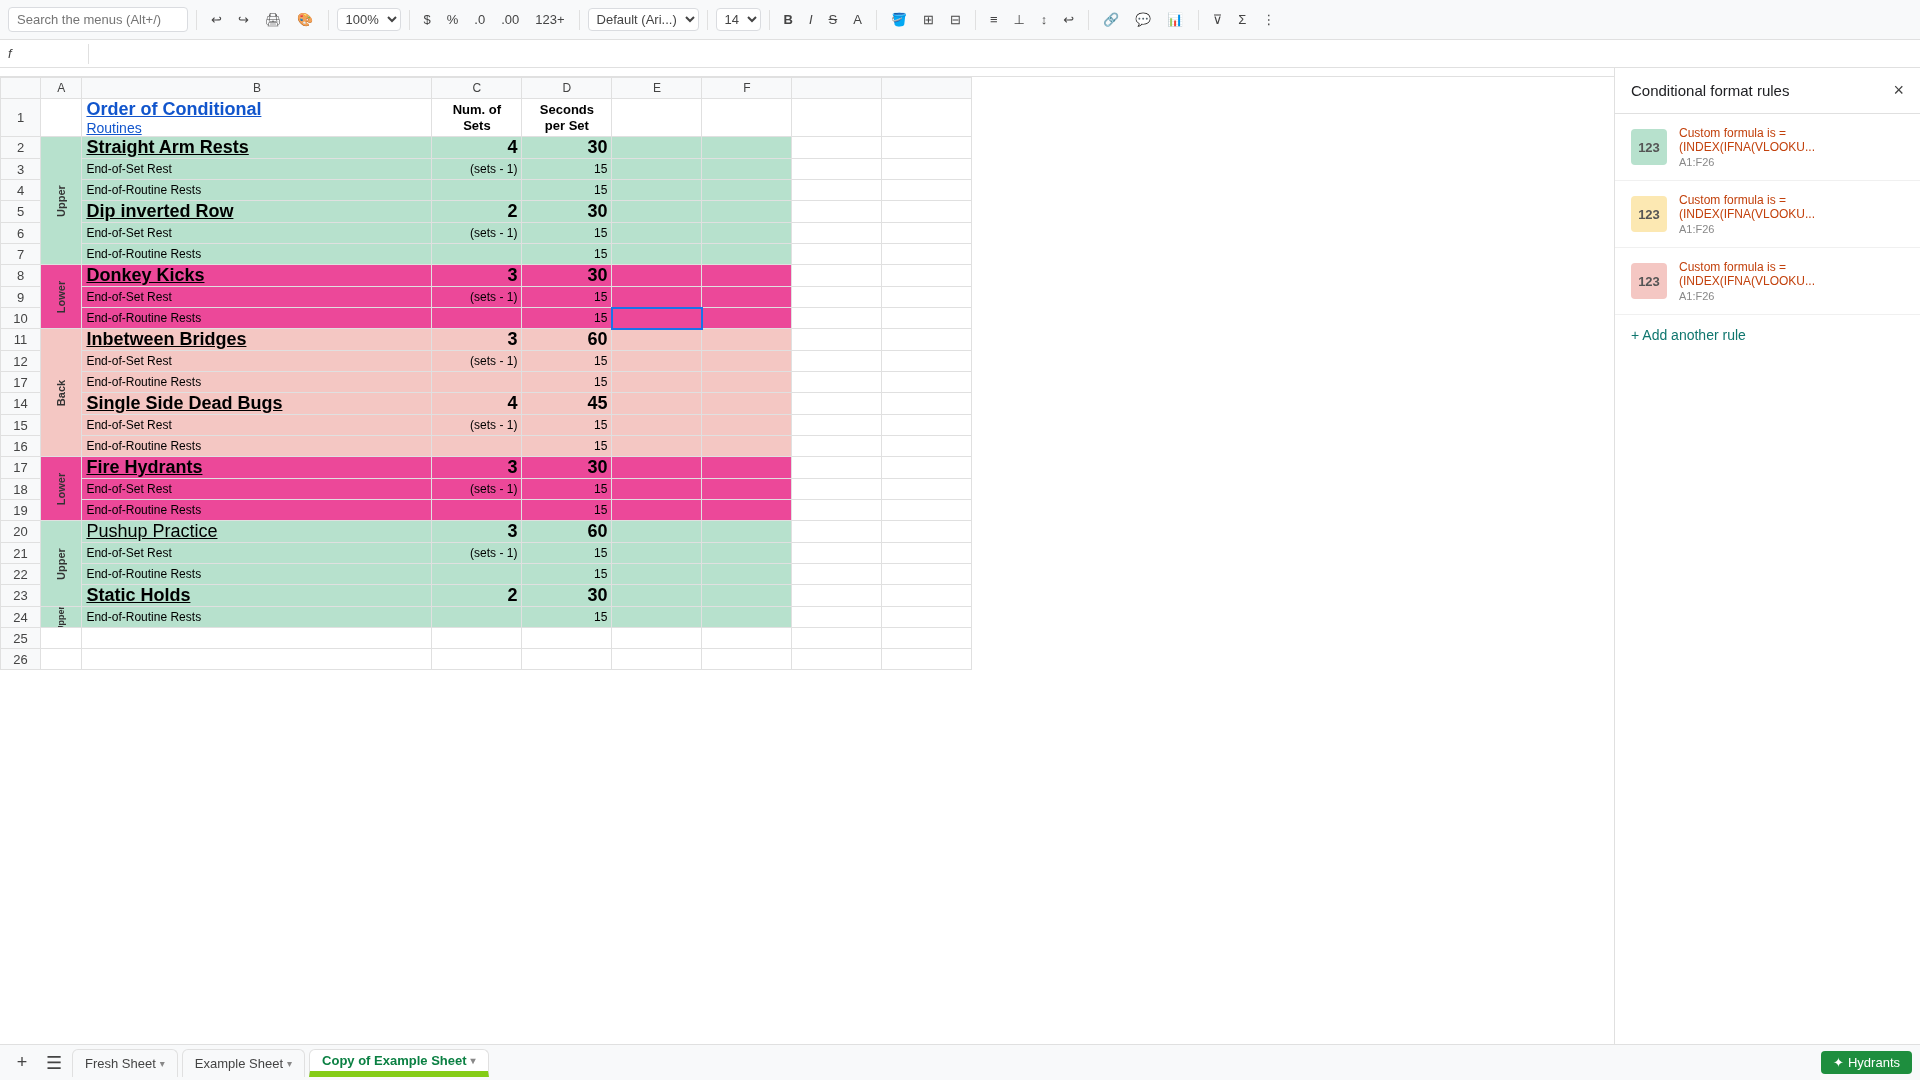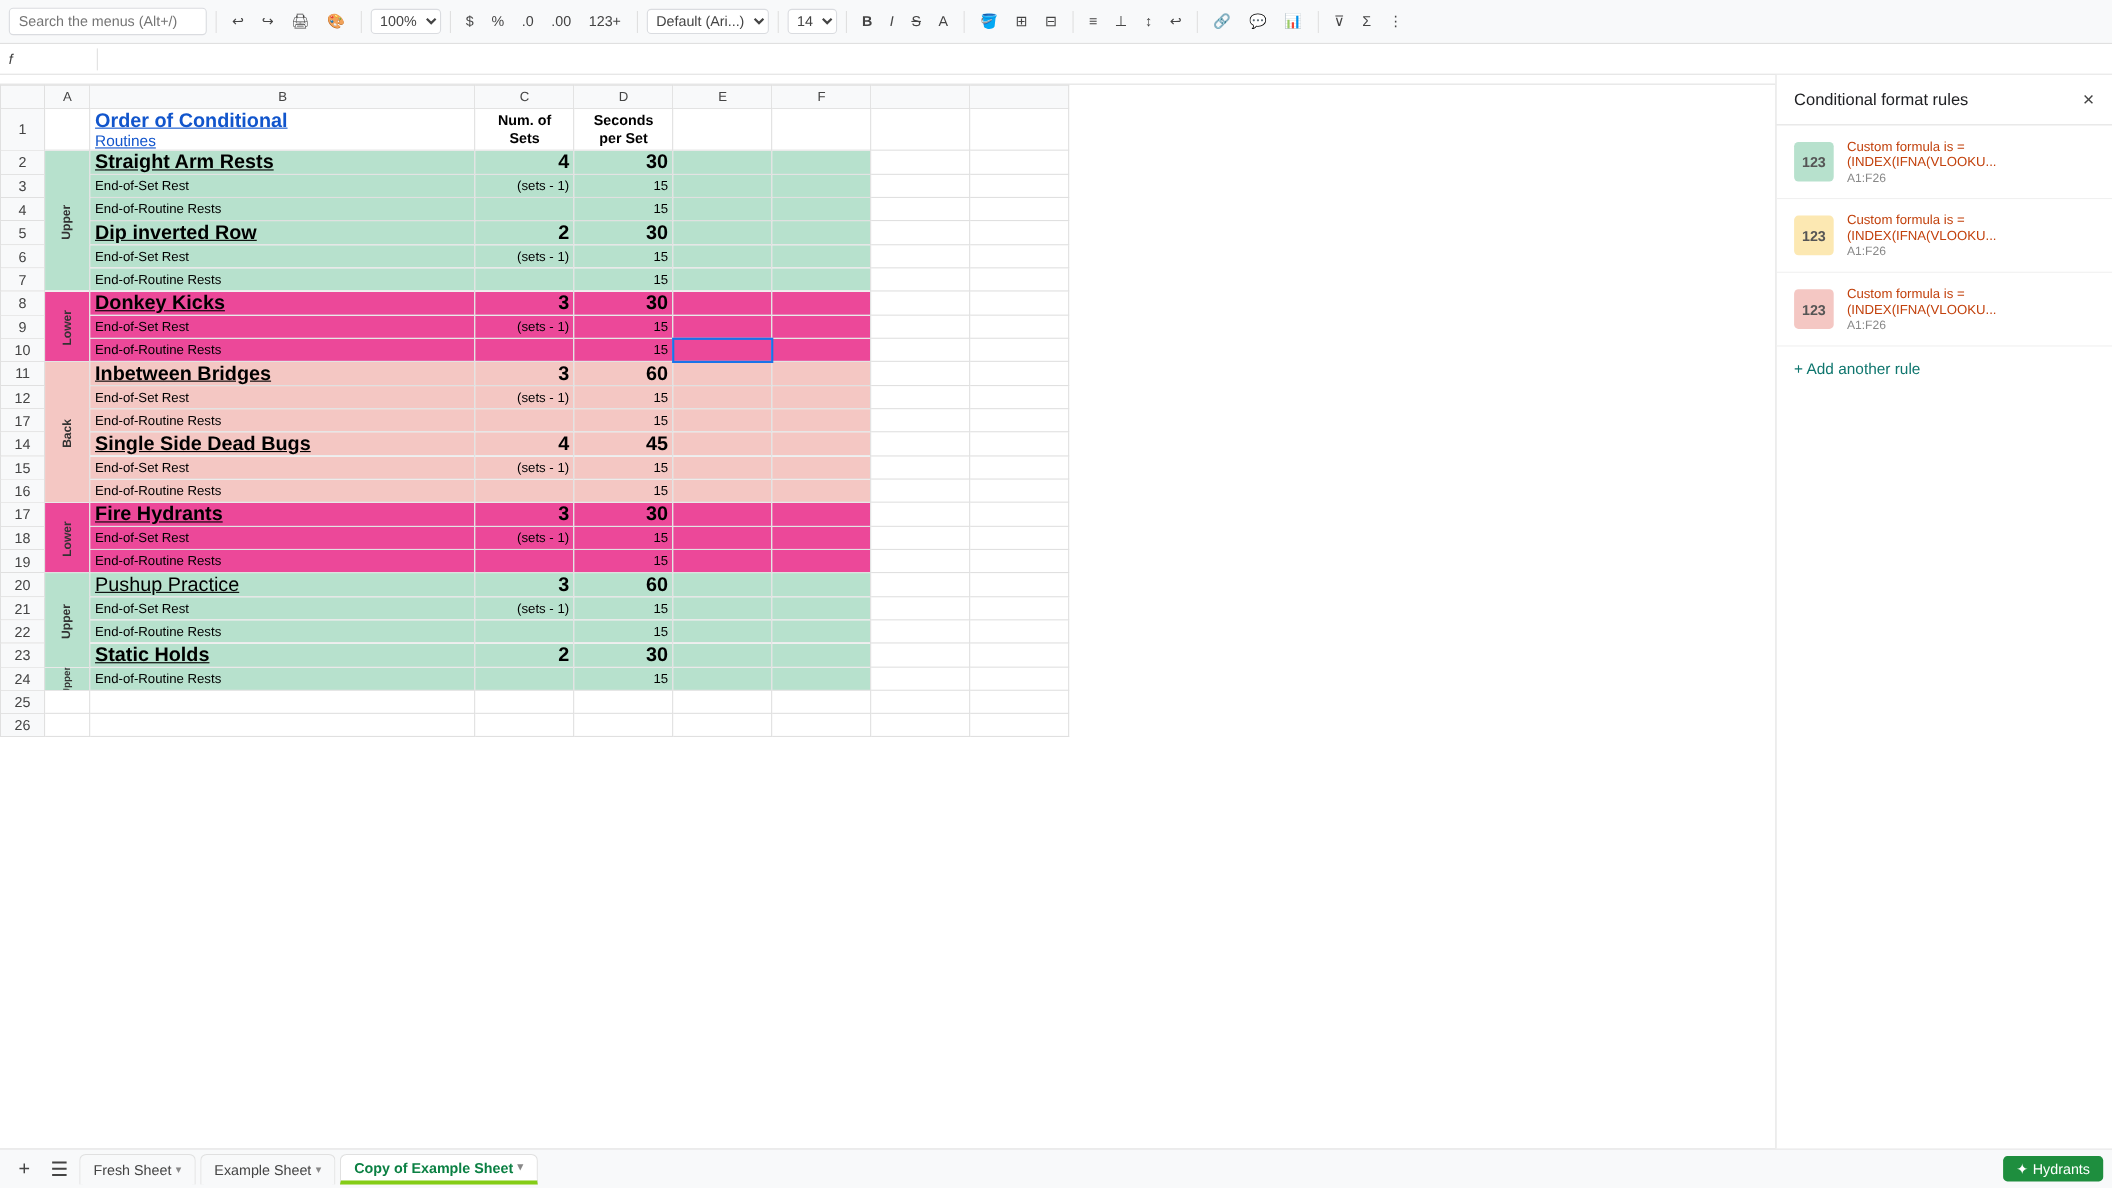--- a/index.html
+++ b/index.html
@@ -172,21 +172,21 @@
       background: #f8f9fa;
       font-size: 13px;
       cursor: pointer;
       color: #444;
       gap: 4px;
     }
     .sheet-tab.active {
       background: #fff;
       font-weight: 600;
       color: #0b8043;
-      border-bottom: 4px solid #84cc16;
+      border-bottom: 6px solid #84cc16;
     }
     .sheet-tab .tab-arrow { font-size: 10px; color: #888; }
 
     
     #add-rows-bar {
       display: flex;
       align-items: center;
       padding: 4px 8px;
       gap: 4px;
       font-size: 13px;

